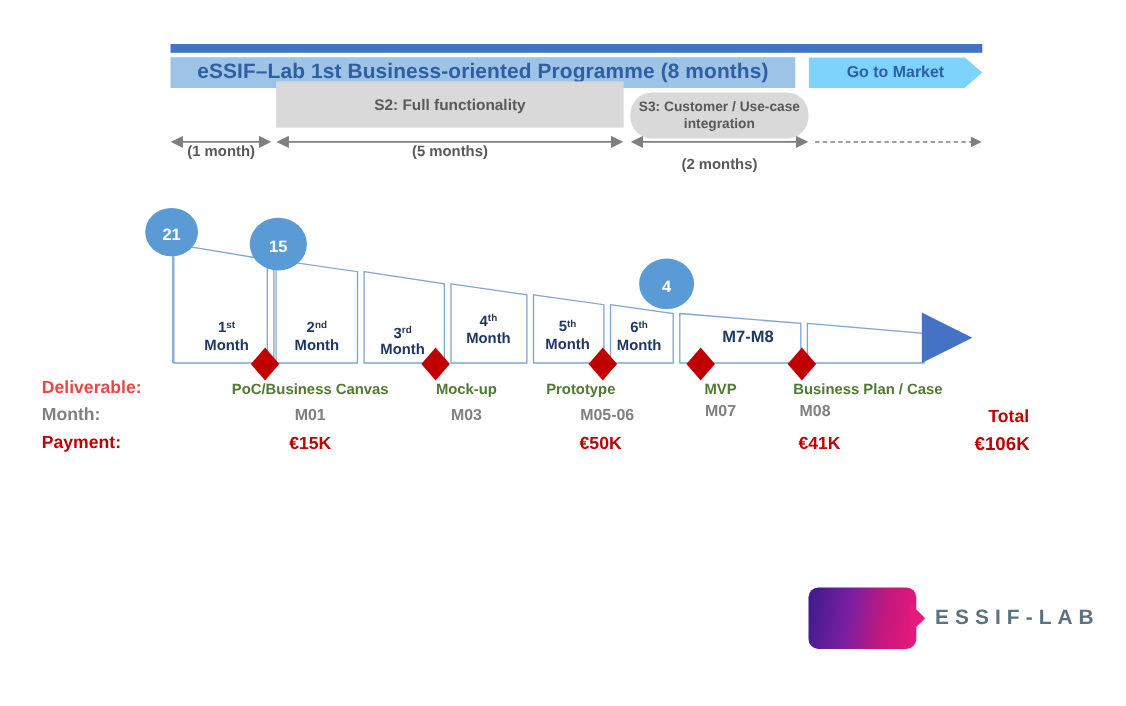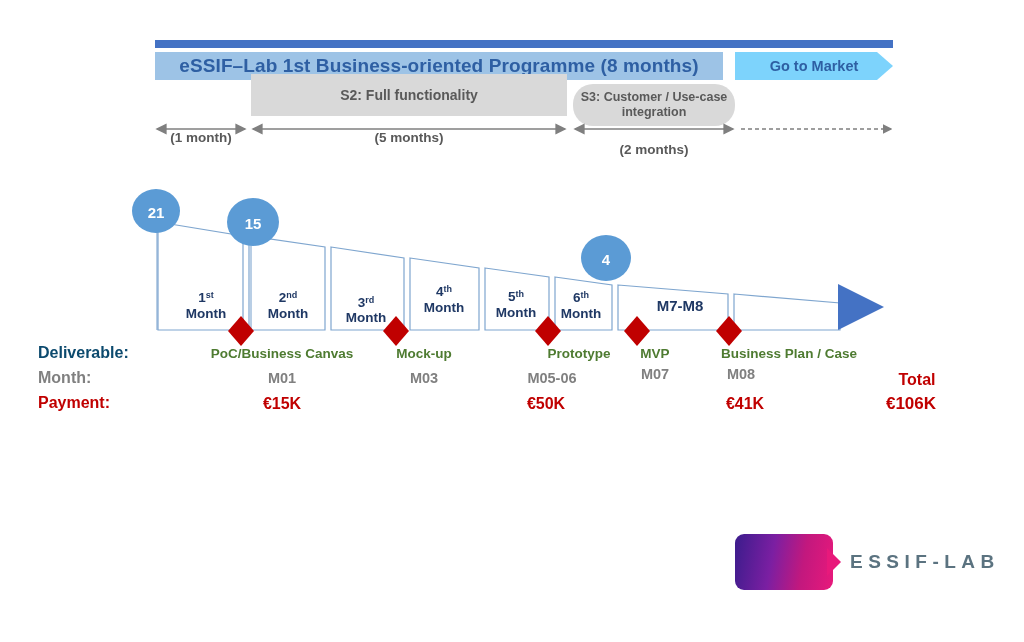--- a/index.html
+++ b/index.html
@@ -29,21 +29,21 @@
   .dur-label{position:absolute;color:#595959;font-size:13.5px;font-weight:bold;text-align:center;}
   #dur-1{left:155px;top:130px;width:92px;}
   #dur-2{left:251px;top:130px;width:316px;}
   #dur-3{left:573px;top:130px;width:162px;margin-top:12px;}
 
   
   #funnel-svg{position:absolute;left:0;top:0;}
 
   
   .row-head{position:absolute;font-size:16px;font-weight:bold;text-align:left;}
-  #head-deliverable{left:38px;top:344px;color:#0c4a6e;}
+  #head-deliverable{left:38px;top:344px;color:#ef4444;}
   #head-month{left:38px;top:369px;color:#808080;font-weight:bold;}
   #head-payment{left:38px;top:394px;color:#C00000;}
 
   .deliv{position:absolute;color:#4E7B31;font-size:13.5px;font-weight:bold;
       text-align:center;white-space:nowrap;transform:translateX(-50%);}
   .month{position:absolute;color:#808080;font-size:14.5px;font-weight:bold;
       text-align:center;white-space:nowrap;transform:translateX(-50%);}
   .pay{position:absolute;color:#C00000;font-size:16px;font-weight:bold;
       text-align:center;white-space:nowrap;transform:translateX(-50%);}
   #total-label{position:absolute;color:#C00000;font-size:16px;font-weight:bold;
@@ -171,21 +171,21 @@
   <div class="row-head" id="head-month">Month:</div>
   <div class="row-head" id="head-payment">Payment:</div>
 
   <div class="deliv" style="left:282px;top:346px">PoC/Business Canvas</div>
   <div class="month" style="left:282px;top:370px">M01</div>
   <div class="pay" style="left:282px;top:395px">€15K</div>
 
   <div class="deliv" style="left:424px;top:346px">Mock-up</div>
   <div class="month" style="left:424px;top:370px">M03</div>
 
-  <div class="deliv" style="left:579px;top:346px">Prototype</div>
+  <div class="deliv" style="left:528px;top:346px">Prototype</div>
   <div class="month" style="left:552px;top:370px">M05-06</div>
   <div class="pay" style="left:546px;top:395px">€50K</div>
 
   <div class="deliv" style="left:655px;top:346px">MVP</div>
   <div class="month" style="left:655px;top:366px">M07</div>
 
   <div class="deliv" style="left:789px;top:346px">Business Plan / Case</div>
   <div class="month" style="left:741px;top:366px">M08</div>
   <div class="pay" style="left:745px;top:395px">€41K</div>
 

